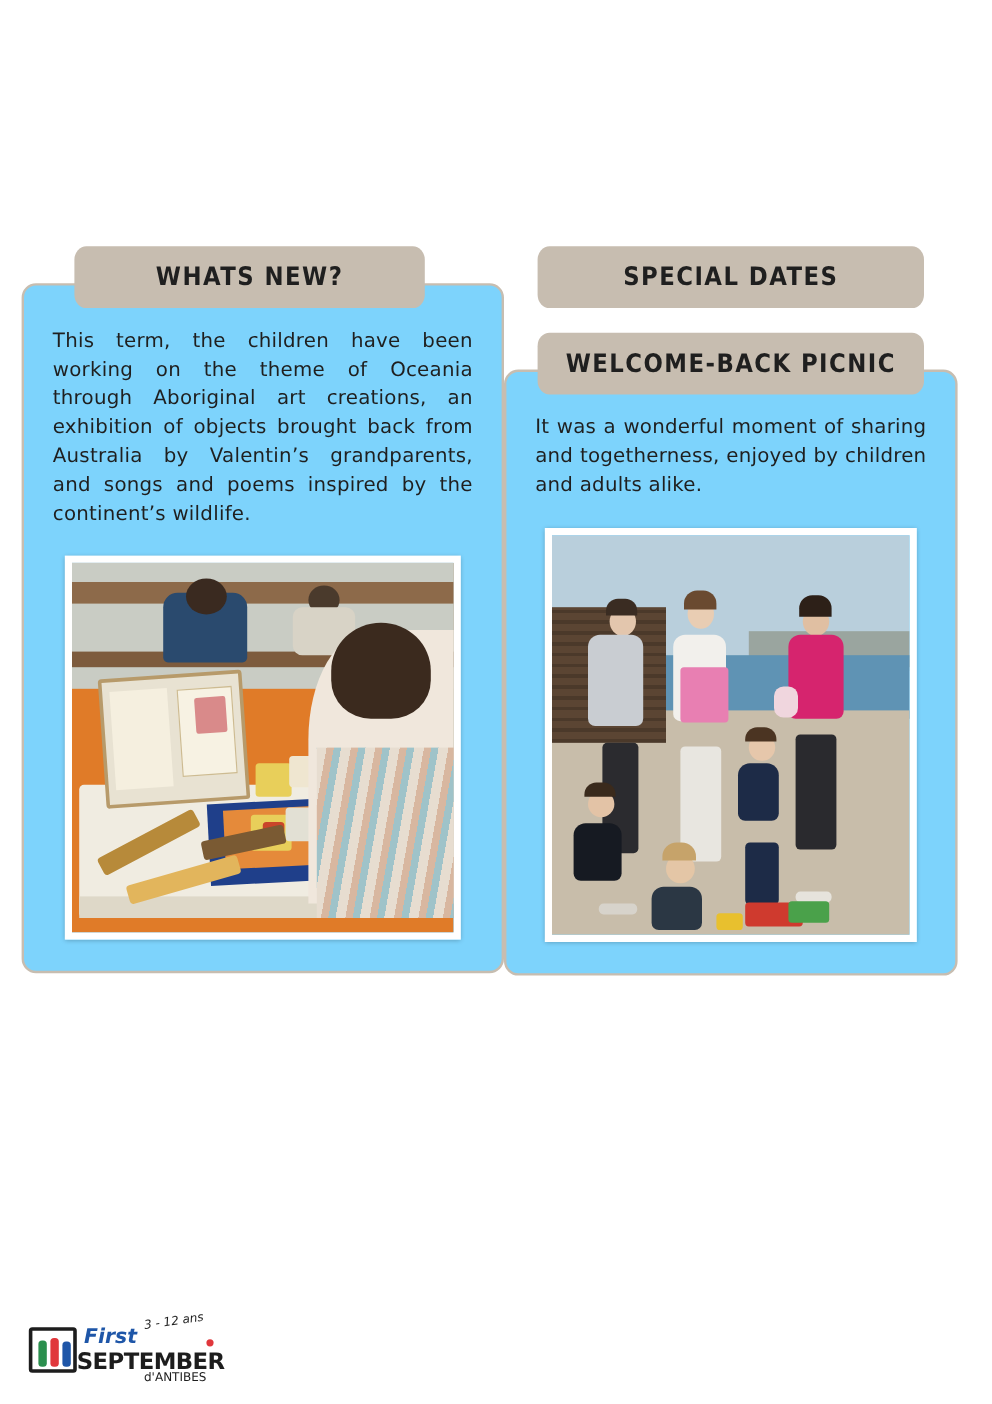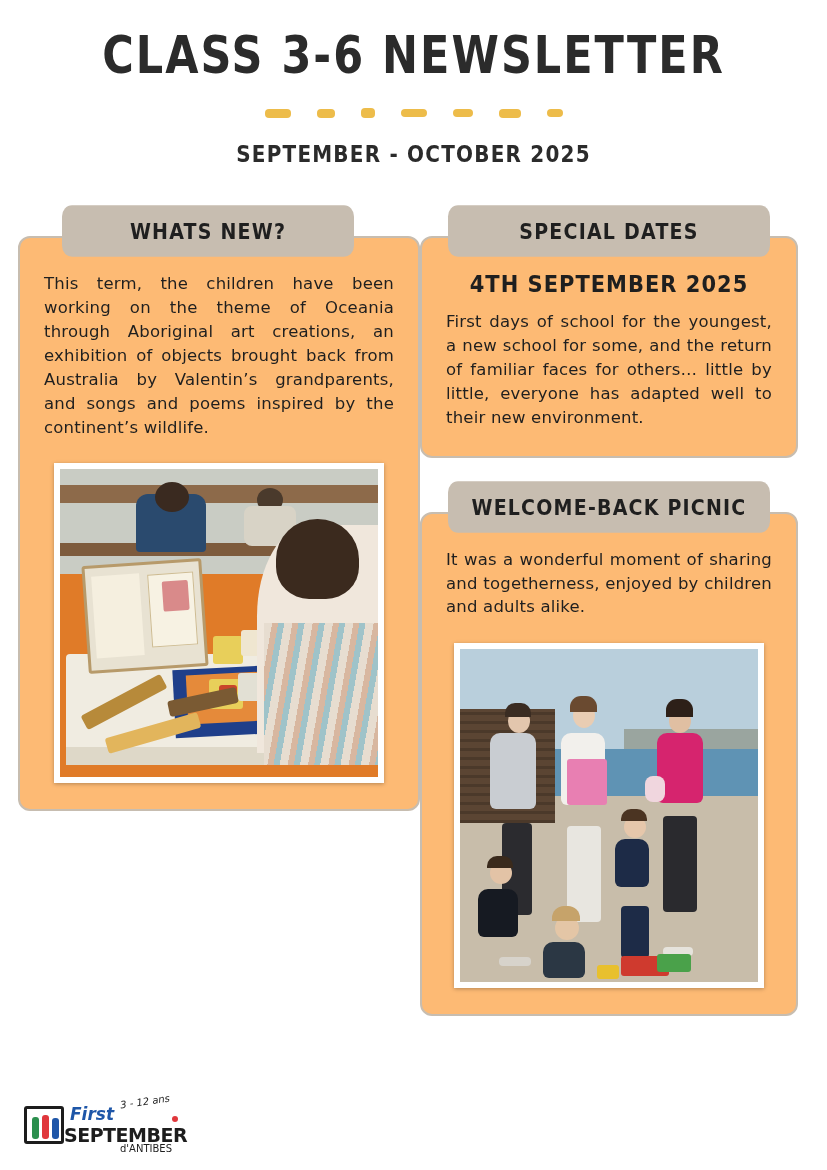--- a/index.html
+++ b/index.html
@@ -83,21 +83,21 @@
     font-size: 19px;
     letter-spacing: 1.2px;
     text-transform: uppercase;
     transform: scaleY(1.12);
   }
   .tab-left { margin: 0 66px 0 44px; }
   .tab-right { margin: 0 28px 0 28px; }
   .card {
     position: relative;
     margin-top: -18px;
-    background: #fdba74;
+    background: #7dd3fc;
     border: 2px solid #c7bdb0;
     border-radius: 12px;
     padding: 34px 24px 26px 24px;
   }
   .card p.body {
     margin: 0;
     font-size: 16.5px;
     line-height: 1.45;
     color: #1f1f1f;
     text-align: justify;
@@ -202,33 +202,20 @@
   .logo-dot {
     position:absolute; right: 6px; top: 18px;
     width: 6px; height: 6px; border-radius: 50%; background:#e0373c;
   }
 </style>
 </head>
 <body>
 
 <div class="page">
 
-  <div class="header">
-    <h1 class="main-title">CLASS 3-6 NEWSLETTER</h1>
-    <div class="dash-row">
-      <span class="dash" style="width:26px;height:9px;"></span>
-      <span class="dash" style="width:18px;height:9px;"></span>
-      <span class="dash" style="width:14px;height:10px;"></span>
-      <span class="dash" style="width:26px;height:8px;"></span>
-      <span class="dash" style="width:20px;height:8px;"></span>
-      <span class="dash" style="width:22px;height:9px;"></span>
-      <span class="dash" style="width:16px;height:8px;"></span>
-    </div>
-    <div class="subtitle">SEPTEMBER - OCTOBER 2025</div>
-  </div>
 
   <div class="columns">
 
     <div class="col-left">
       <div class="card-wrap">
         <div class="tab tab-left">WHATS NEW?</div>
         <div class="card">
           <p class="body">This term, the children have been working on the theme of Oceania through Aboriginal art creations, an exhibition of objects brought back from Australia by Valentin’s grandparents, and songs and poems inspired by the continent’s wildlife.</p>
 
           <div class="photo photo-1">
@@ -262,24 +249,20 @@
             <div class="cls-girl-hair"></div>
           </div>
         </div>
       </div>
     </div>
 
     <div class="col-right">
 
       <div class="card-wrap">
         <div class="tab tab-right">SPECIAL DATES</div>
-        <div class="card">
-          <h3 class="date-heading">4TH SEPTEMBER 2025</h3>
-          <p class="body">First days of school for the youngest, a new school for some, and the return of familiar faces for others… little by little, everyone has adapted well to their new environment.</p>
-        </div>
       </div>
 
       <div class="card-wrap">
         <div class="tab tab-right">WELCOME-BACK PICNIC</div>
         <div class="card">
           <p class="body">It was a wonderful moment of sharing and togetherness, enjoyed by children and adults alike.</p>
 
           <div class="photo photo-2">
             <div class="bch-sky"></div>
             <div class="bch-far"></div>

